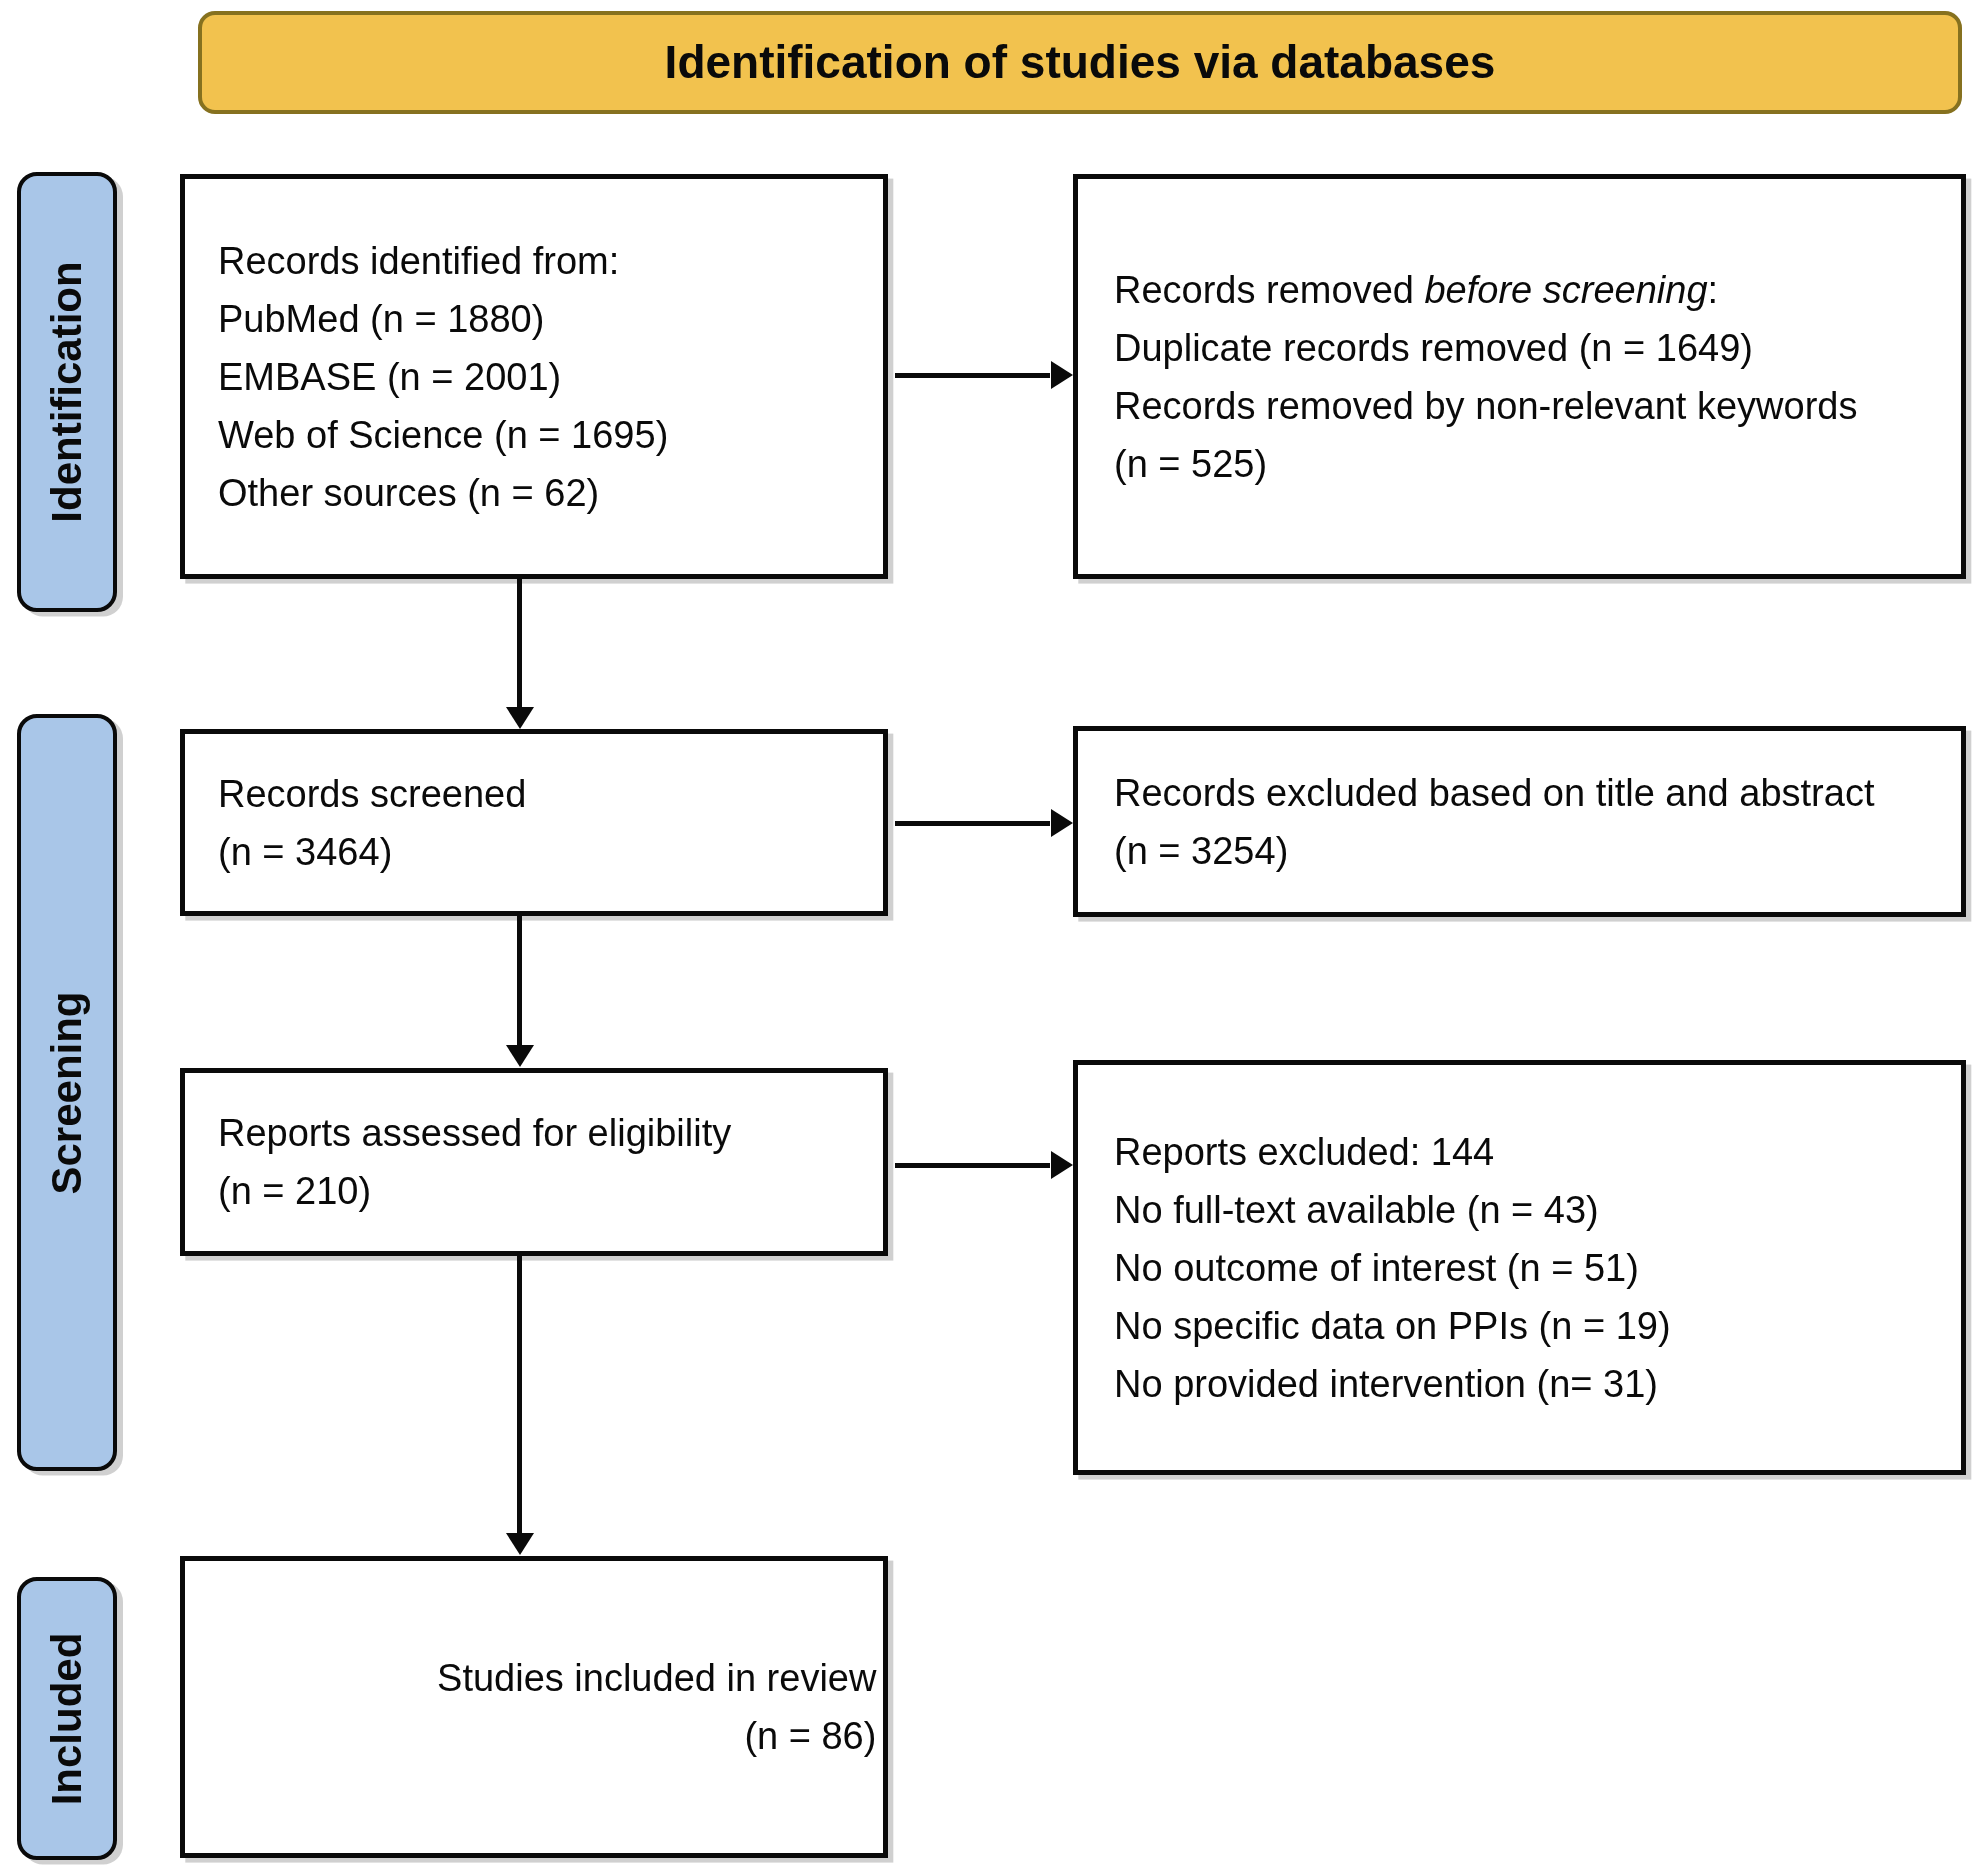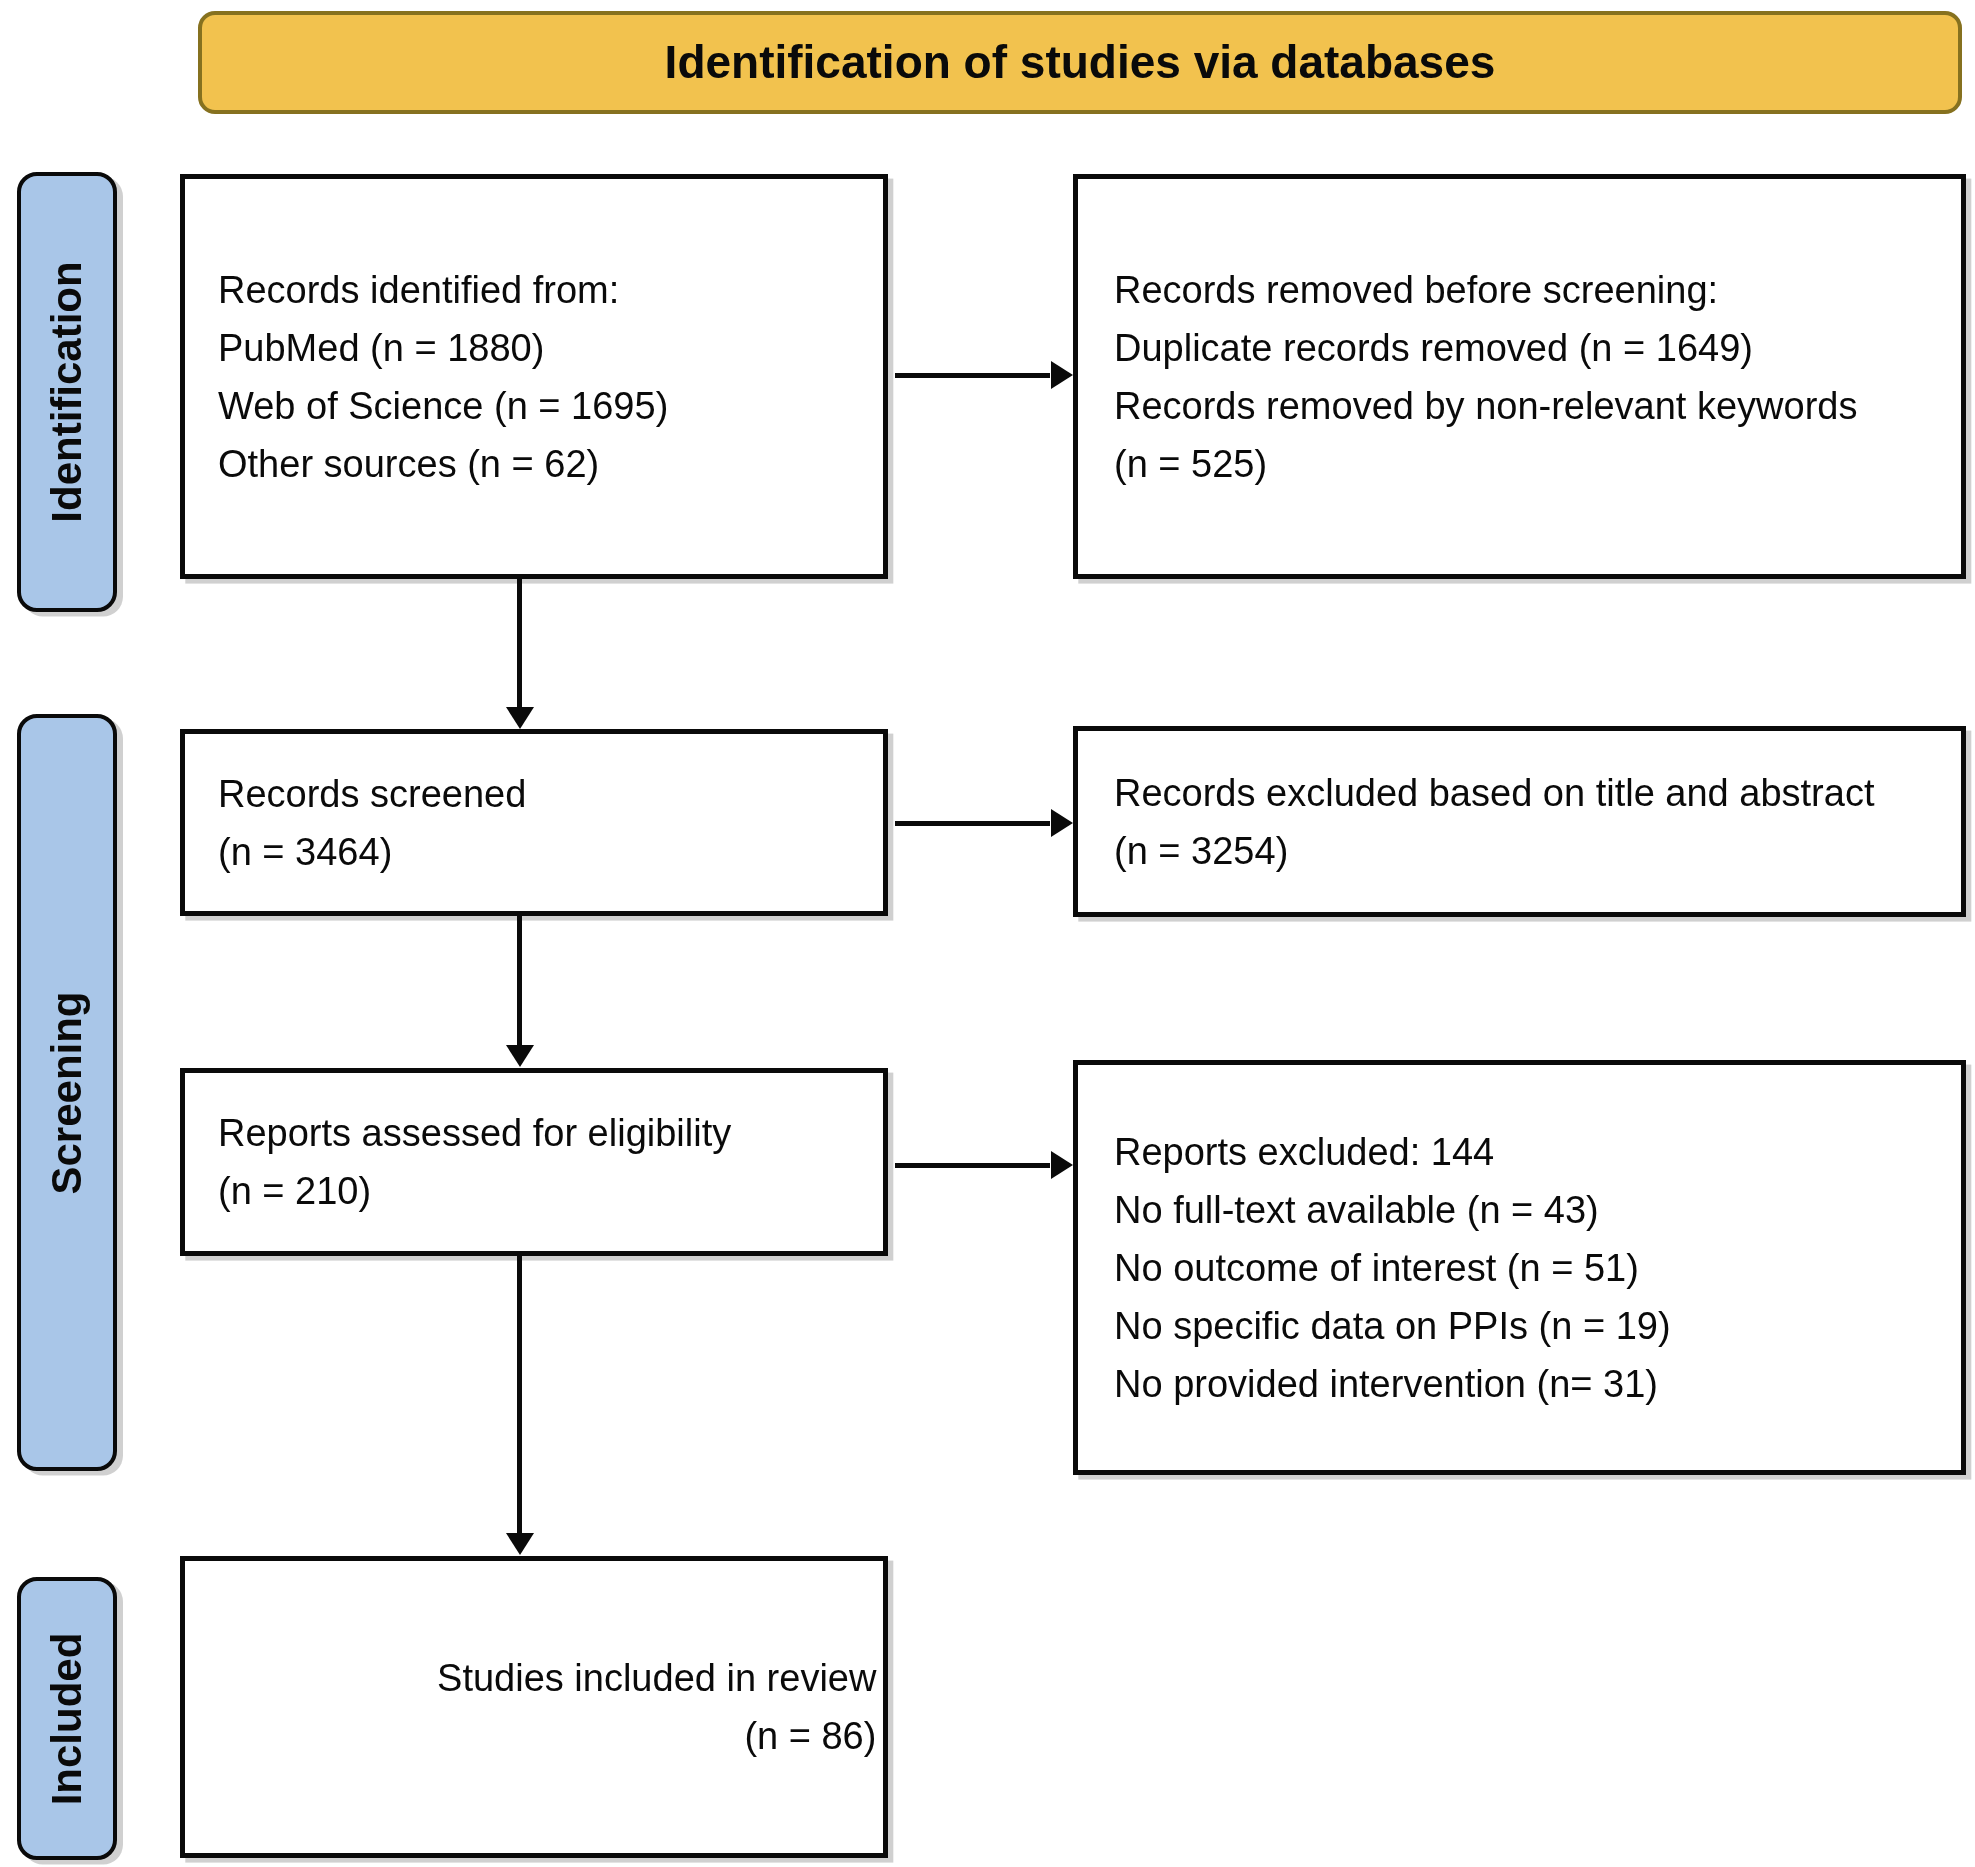--- a/index.html
+++ b/index.html
@@ -52,21 +52,21 @@
   .box .line { white-space: nowrap; }
   .col-left  { left: 180px;  width: 708px; padding-left: 33px; padding-right: 6.6px; }
   .col-right { left: 1073px; width: 893px; padding-left: 36px; padding-right: 6.6px; }
   #box-records-identified { top: 174px;  height: 405px; }
   #box-records-removed    { top: 174px;  height: 405px; }
   #box-records-screened   { top: 729px; height: 187px; }
   #box-records-excluded   { top: 726px; height: 191px; }
   #box-reports-assessed   { top: 1068px; height: 188px; }
   #box-reports-excluded   { top: 1060px; height: 415px; }
   #box-studies-included   { top: 1556px; height: 302px; align-items: flex-end; }
-  .italic { }
+  .italic { font-style: italic; }
 
   
   .vline { position: absolute; width: 4.6px; background: #0a0a0a; }
   .hline { position: absolute; height: 4.6px; background: #0a0a0a; }
   .head-down {
     position: absolute; width: 0; height: 0;
     border-left: 14.5px solid transparent;
     border-right: 14.5px solid transparent;
     border-top: 22.4px solid #0a0a0a;
   }
@@ -104,20 +104,21 @@
 <div class="stage" id="stage-screening">
   <span class="vtext">Screening</span>
 </div>
 <div class="stage" id="stage-included">
   <span class="vtext">Included</span>
 </div>
 
 <div class="box col-left" id="box-records-identified">
   <div class="line">Records identified from:</div>
   <div class="line">PubMed (n = 1880)</div>
+  <div class="line">EMBASE (n = 2001)</div>
   <div class="line">Web of Science (n = 1695)</div>
   <div class="line">Other sources (n = 62)</div>
 </div>
 
 <div class="box col-left" id="box-records-screened">
   <div class="line">Records screened</div>
   <div class="line">(n = 3464)</div>
 </div>
 
 <div class="box col-left" id="box-reports-assessed">

